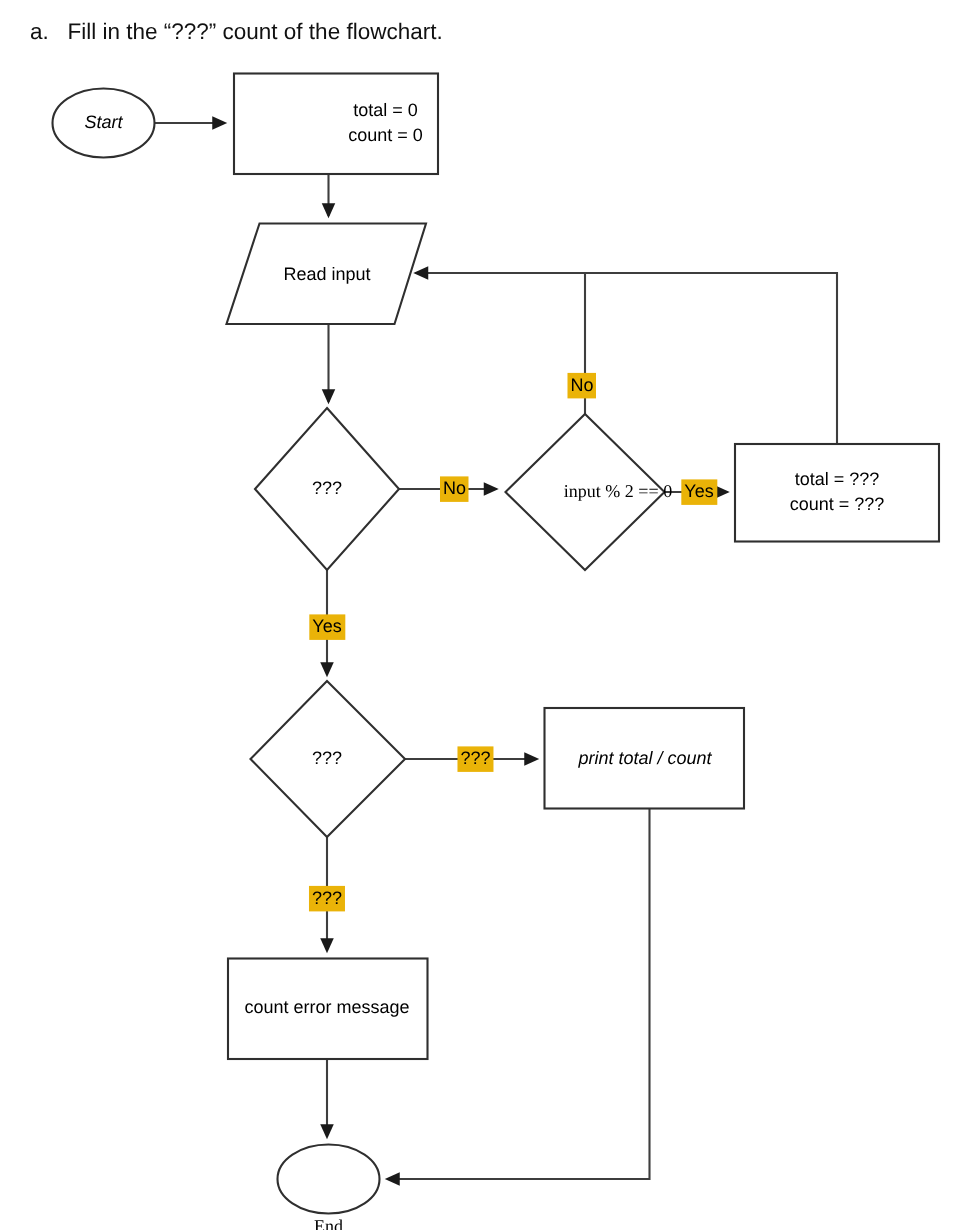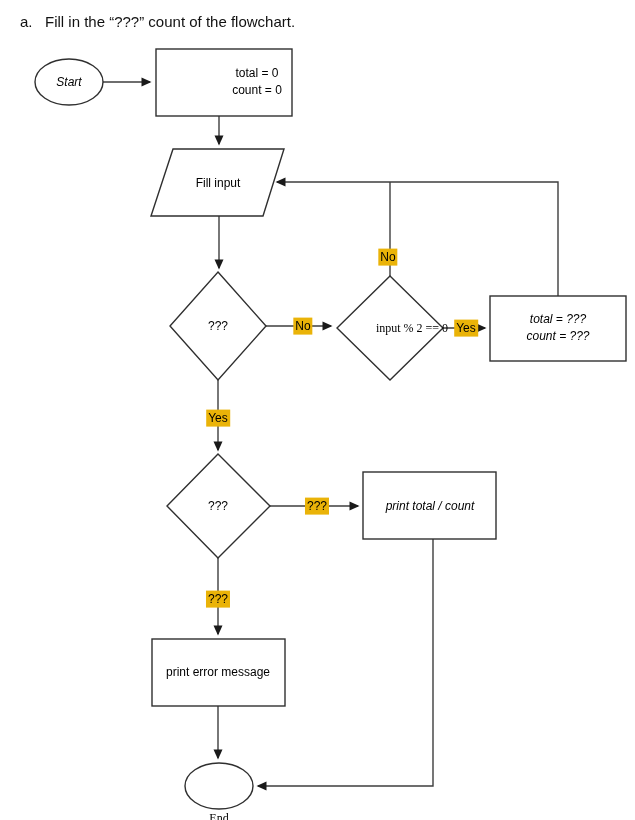--- a/index.html
+++ b/index.html
@@ -95,28 +95,28 @@
     <rect class="shape" x="490" y="296" width="136" height="65"></rect>
     <polygon class="shape" points="218,454 270,506 218,558 167,506"></polygon>
     <rect class="shape" x="363" y="472" width="133" height="67"></rect>
     <rect class="shape" x="152" y="639" width="133" height="67"></rect>
     <ellipse class="shape" cx="219" cy="786" rx="34" ry="23"></ellipse>
   </svg>
 
   <div class="node-label" style="left:69px; top:82px;font-style:italic;">Start</div>
   <div class="node-label" style="left:225px; top:82px;margin-left:32px;">total = 0
 count = 0</div>
-  <div class="node-label" style="left:218px; top:183px;">Fill input</div>
+  <div class="node-label" style="left:218px; top:183px;">Read input</div>
   <div class="node-label" style="left:218px; top:326px;">???</div>
   <div class="node-label" style="left:412px; top:328px;font-family:Liberation Serif, serif;">input % 2 == 0</div>
-  <div class="node-label" style="left:558px; top:328px;font-style:italic;">total = ???
+  <div class="node-label" style="left:558px; top:328px;">total = ???
 count = ???</div>
   <div class="node-label" style="left:218px; top:506px;">???</div>
   <div class="node-label" style="left:430px; top:506px;font-style:italic;">print total / count</div>
-  <div class="node-label" style="left:218px; top:672px;">print error message</div>
+  <div class="node-label" style="left:218px; top:672px;">count error message</div>
   <div class="node-label" style="left:219px; top:818px;font-family:Liberation Serif, serif;">End</div>
 
   <div class="edge-label" style="left:303px; top:326px;">No</div>
   <div class="edge-label" style="left:466px; top:328px;">Yes</div>
   <div class="edge-label" style="left:388px; top:257px;">No</div>
   <div class="edge-label" style="left:218px; top:418px;">Yes</div>
   <div class="edge-label" style="left:317px; top:506px;">???</div>
   <div class="edge-label" style="left:218px; top:599px;">???</div>
 
 </div>

